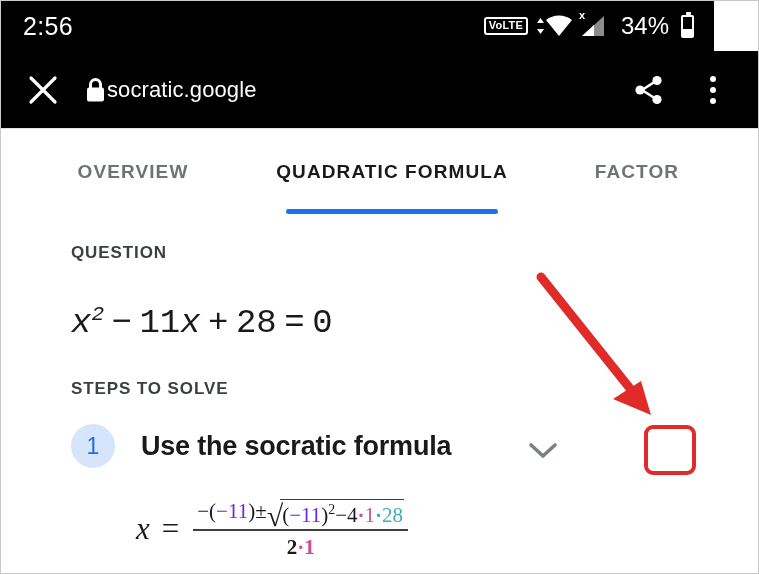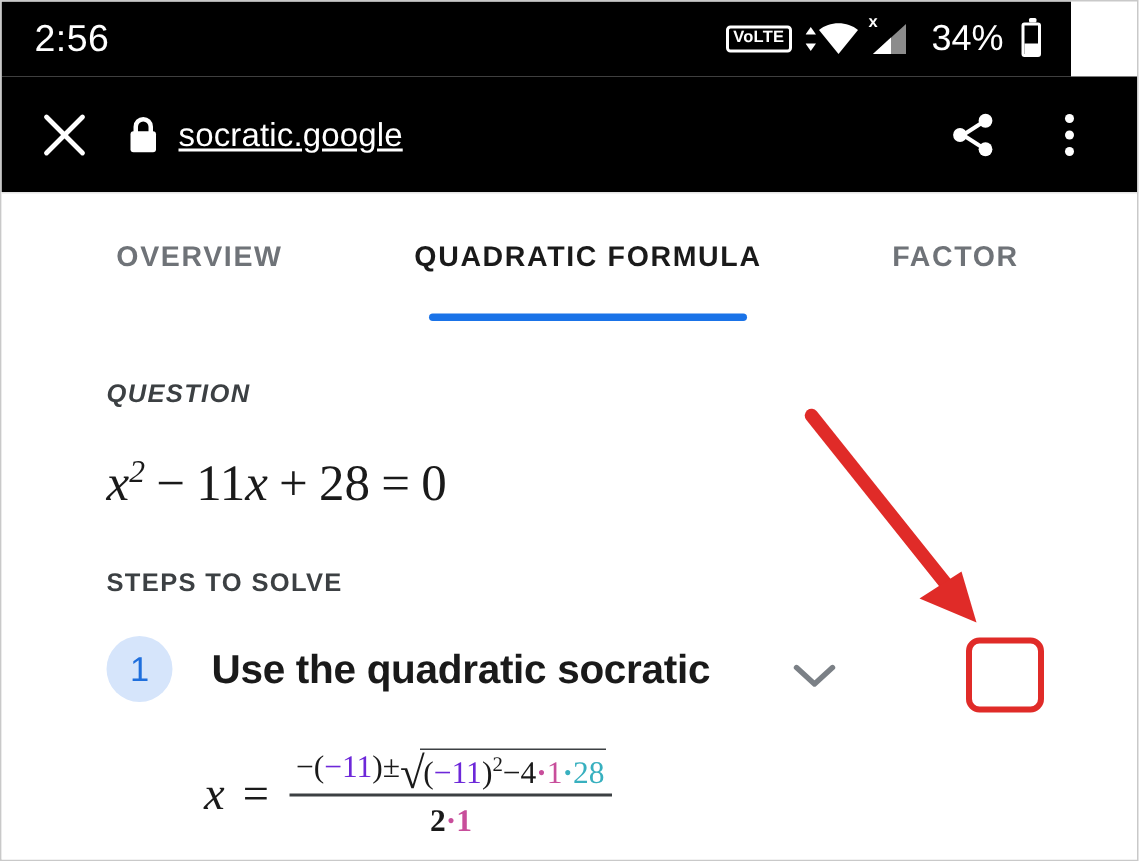--- a/index.html
+++ b/index.html
@@ -57,21 +57,21 @@
   .toolbar{
     position:absolute;left:0;top:50px;width:759px;height:77px;
     background:#000000;color:#ffffff;display:flex;align-items:center;
   }
   .tb-close{
     margin-left:22px;width:40px;height:40px;
     display:flex;align-items:center;justify-content:center;
   }
   .tb-lock{margin-left:22px;display:flex;align-items:center;}
   .tb-origin{
-    font-size:22px;margin-left:13px;letter-spacing:.1px;color:#ffffff;font-weight:400;text-decoration:underline;
+    font-size:22px;margin-left:1px;letter-spacing:.1px;color:#ffffff;font-weight:400;
   }
   .tb-right{margin-left:auto;display:flex;align-items:center;gap:30px;margin-right:30px;}
   .tb-share,.tb-more{width:34px;height:34px;display:flex;align-items:center;justify-content:center;}
   .dots{display:flex;flex-direction:column;gap:5px;align-items:center;}
   .dots span{width:6px;height:6px;border-radius:50%;background:#fff;display:block;}
 
   
   .page{
     position:absolute;left:0;top:127px;width:757px;height:445px;
     background:#ffffff;
@@ -93,24 +93,24 @@
   .tab.t2{position:absolute;left:556px;width:160px;}
   .tab-underline{
     position:absolute;left:285px;top:80px;width:212px;height:5px;
     background:#1a73e8;border-radius:3px;
   }
 
   
   .label{
     font-size:17px;font-weight:700;letter-spacing:.9px;color:#3c4043;
   }
-  .q-label{position:absolute;left:70px;top:124px;font-style:italic;}
+  .q-label{position:absolute;left:70px;top:114px;}
   .q-eq{
     position:absolute;left:70px;top:173px;
-    font-family:Liberation Serif, serif;
+    font-family:Liberation Mono, monospace;
     font-size:34px;color:#1a1a1a;white-space:nowrap;
   }
   .mi{font-style:italic;}
   .sup{font-size:.62em;vertical-align:super;font-style:italic;}
   .op{margin:0 .22em;}
 
   .s-label{position:absolute;left:70px;top:250px;}
 
   
   .step-row{position:absolute;left:70px;top:295px;display:flex;align-items:center;}
@@ -262,21 +262,21 @@
     <div class="label q-label">QUESTION</div>
 
     <div class="q-eq">
       <span class="mi">x</span><span class="sup">2</span><span class="op">−</span><span>11</span><span class="mi">x</span><span class="op">+</span><span>28</span><span class="op">=</span><span>0</span>
     </div>
 
     <div class="label s-label">STEPS TO SOLVE</div>
 
     <div class="step-row">
       <div class="step-badge">1</div>
-      <div class="step-title">Use the quadratic socratic</div>
+      <div class="step-title">Use the socratic formula</div>
     </div>
 
     <button class="chev-btn">
       <svg width="30" height="18" viewBox="0 0 30 18">
         <polyline points="3,3 15,14 27,3" fill="none" stroke="#7b8086" stroke-width="3.6" stroke-linecap="round" stroke-linejoin="round"></polyline>
       </svg>
     </button>
 
     <div class="formula">
       <span class="f-x">x</span>

